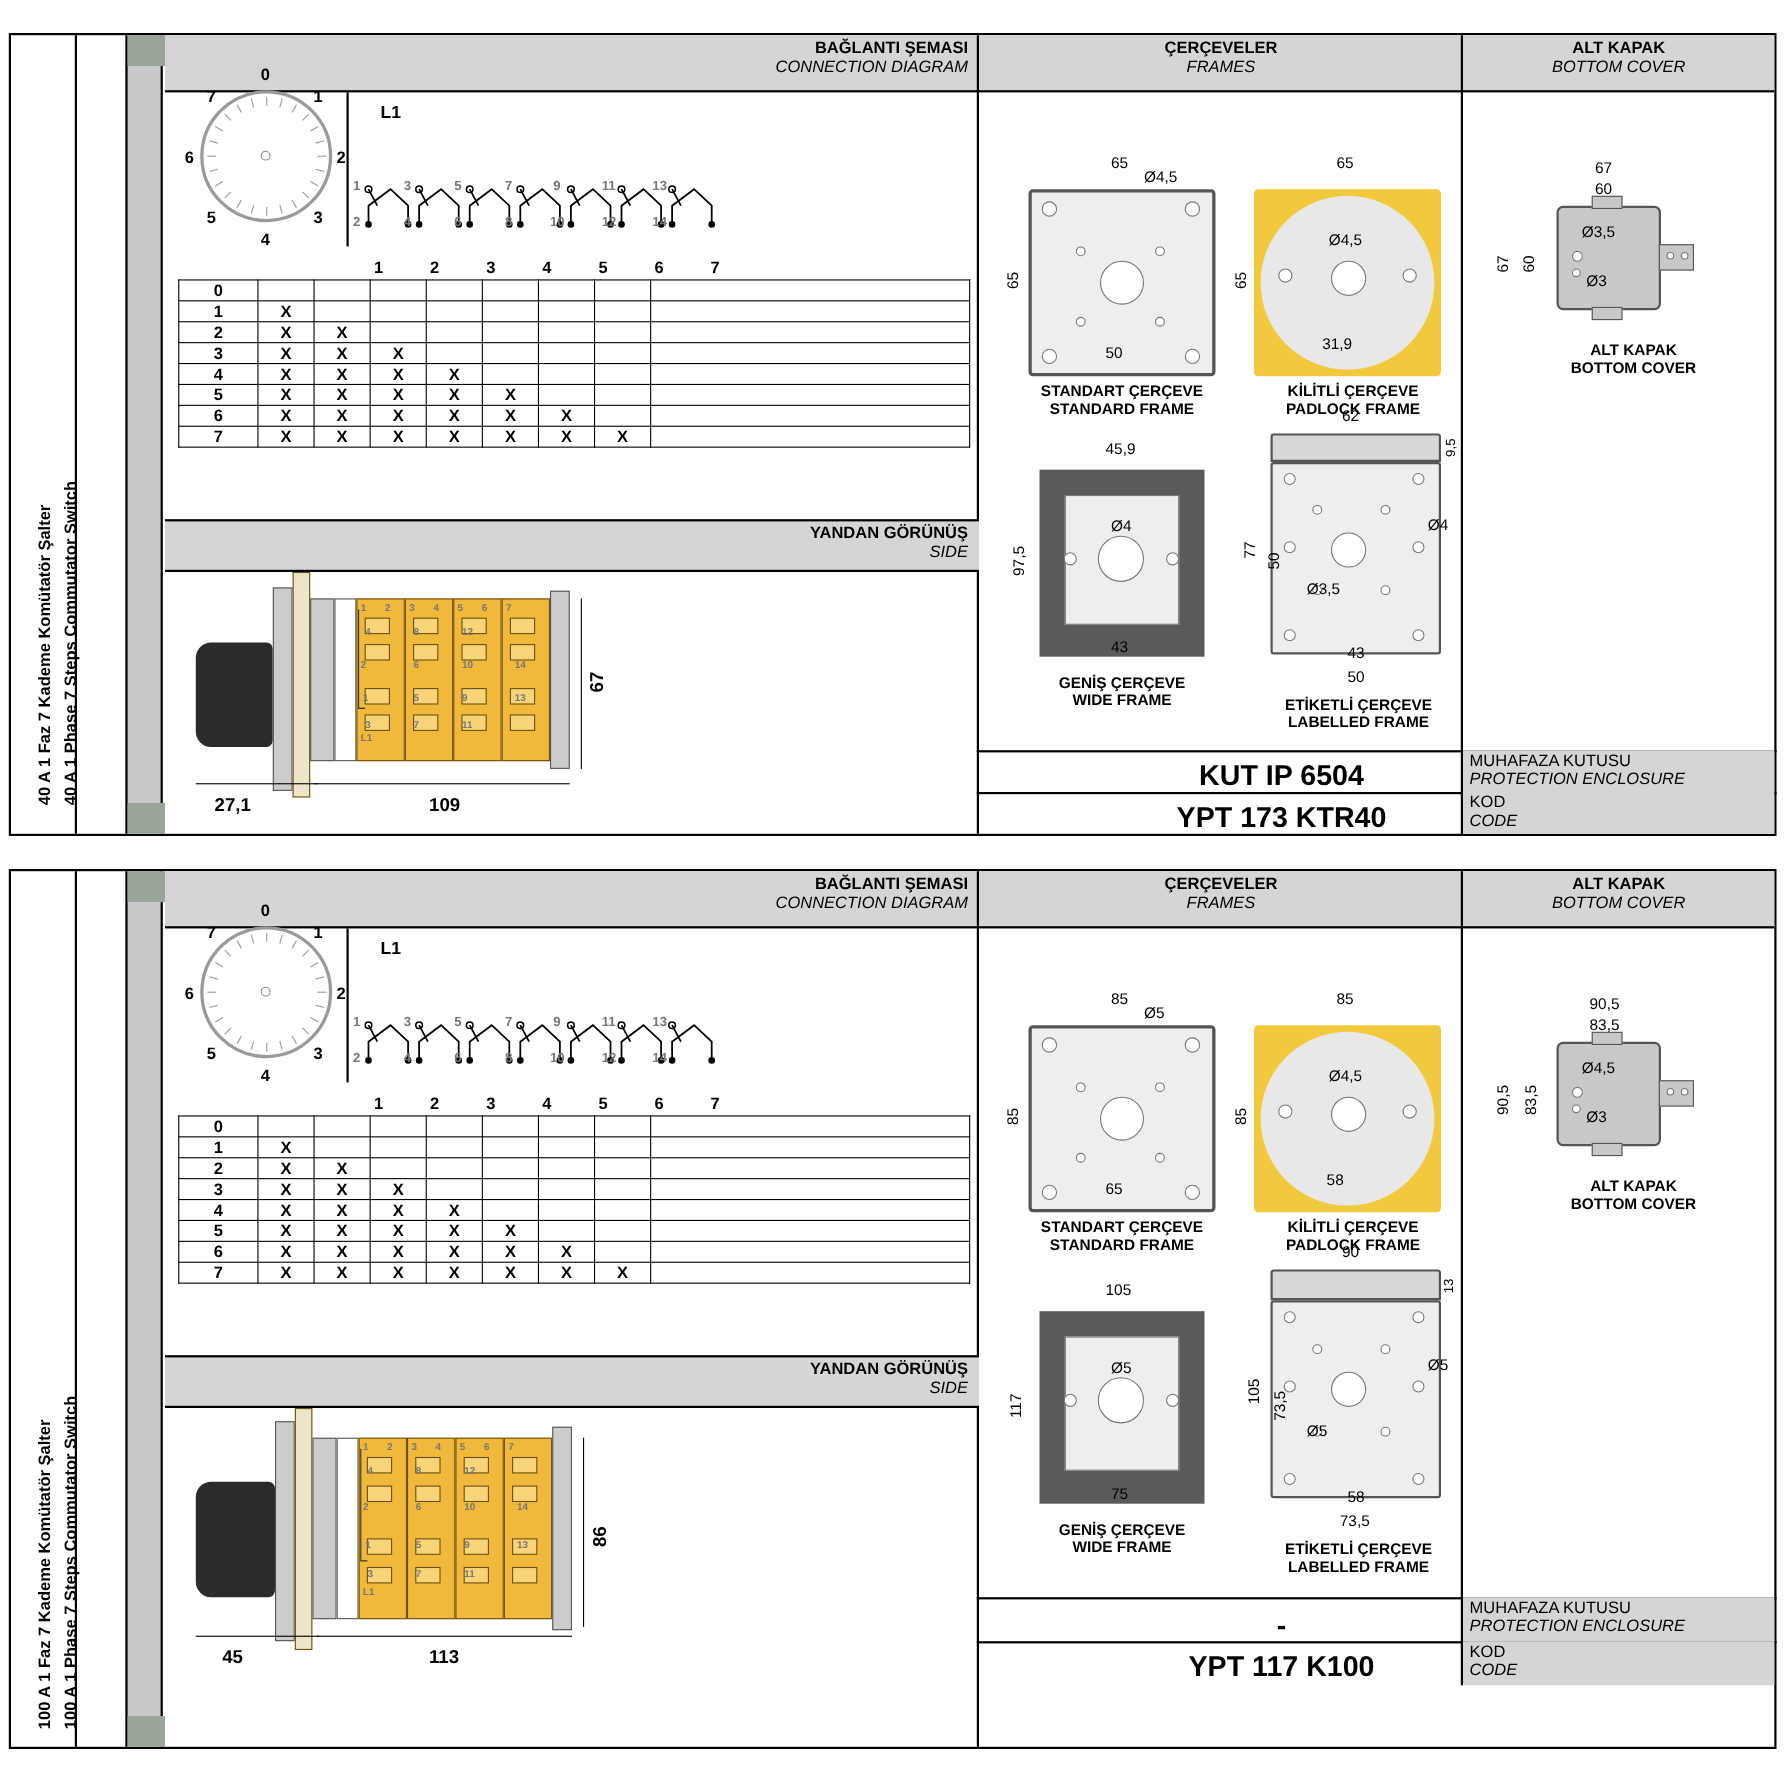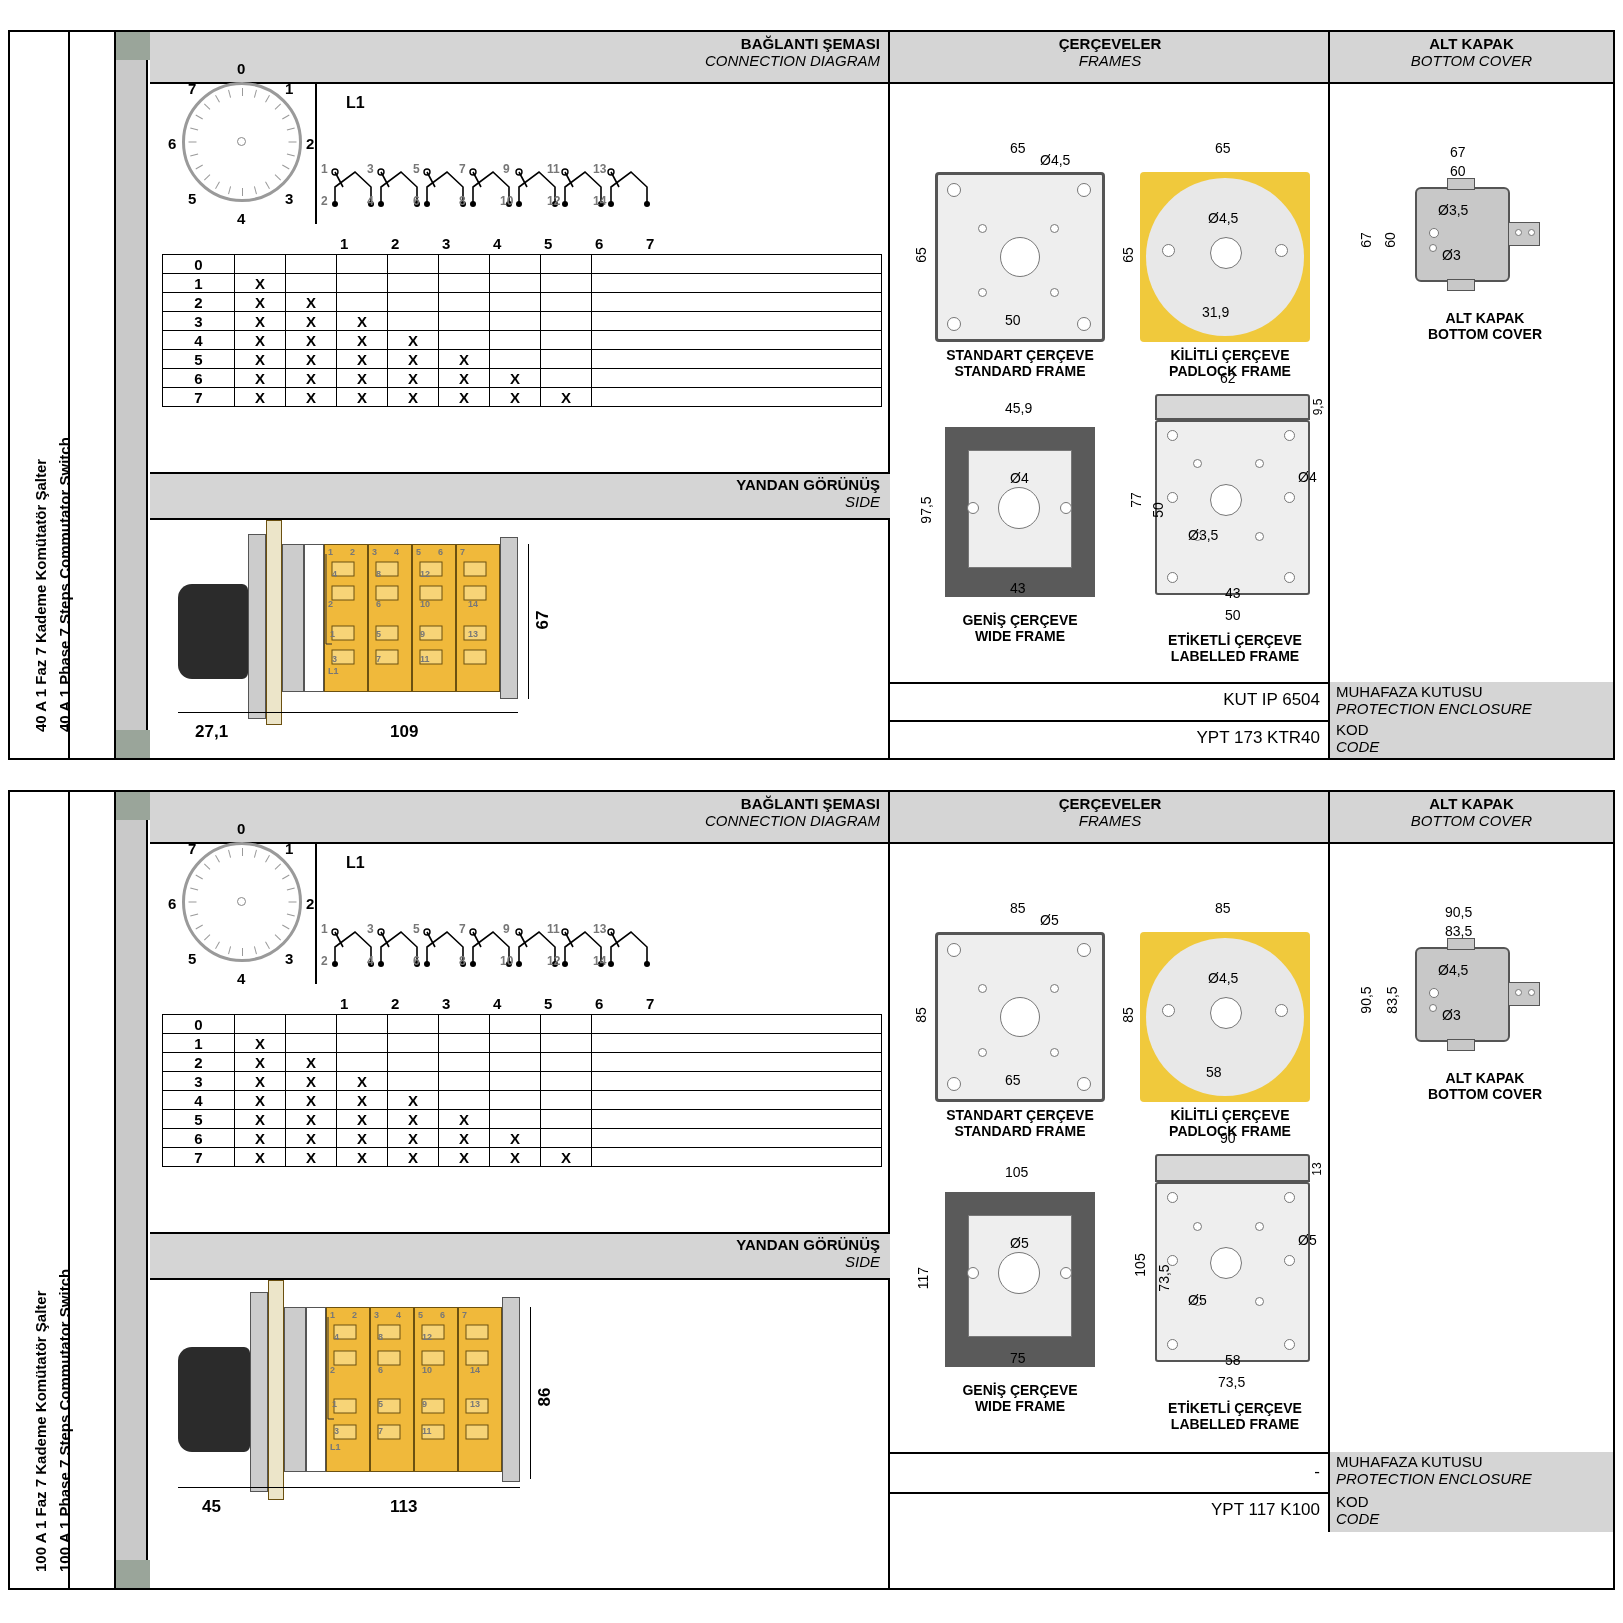--- a/index.html
+++ b/index.html
@@ -74,21 +74,21 @@
   .lab-top { position:absolute; background:#d8d8d8; border:2px solid #555; border-radius:3px 3px 0 0;}
 
   
   .bc-body { position:absolute; background:#c8c8c8; border:2px solid #555; border-radius:6px;}
   .bc-tab { position:absolute; background:#c8c8c8; border:1px solid #555; }
 
   
   .ftcell { position:absolute; }
   .ft-b { font-weight:normal; font-size:15px; }
   .ft-i { font-style:italic; font-size:15px; }
-  .ft-code { font-weight:normal; font-size:17px; text-align:right; }
+  .ft-code { font-weight:bold; font-size:26px; text-align:center; }
   .grayfill { background:#d5d5d5; }
 </style>
 </head>
 <body>
 
 <div class="page">
 
   <div class="panel" id="panel-top">
 
     <div class="vlabels">

